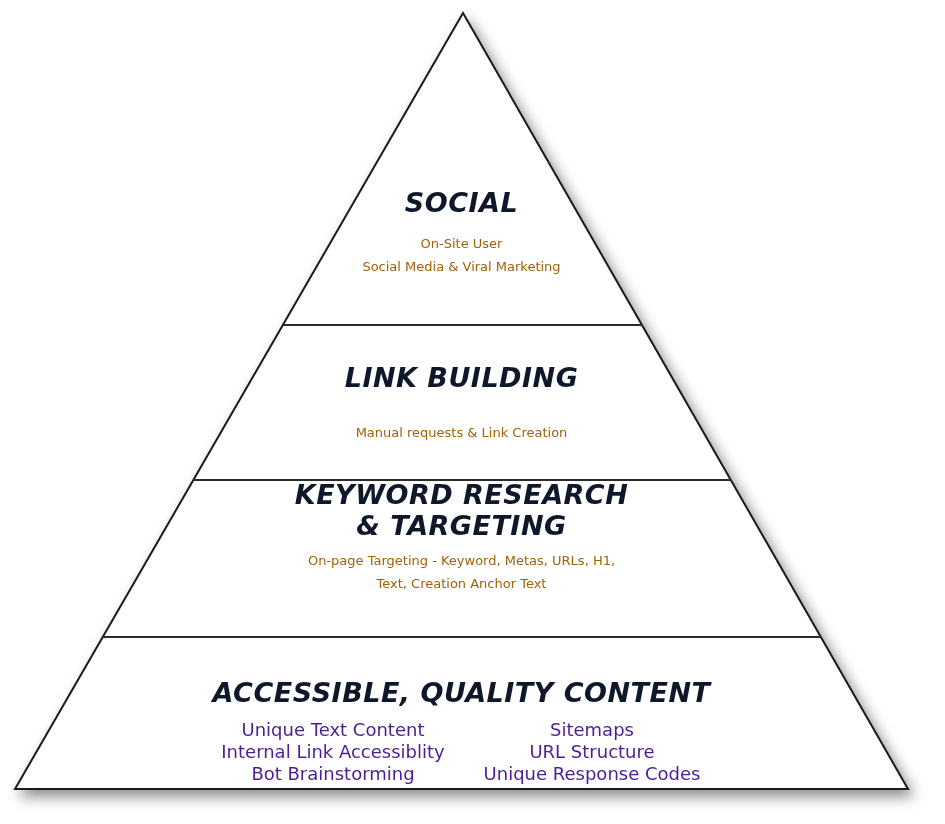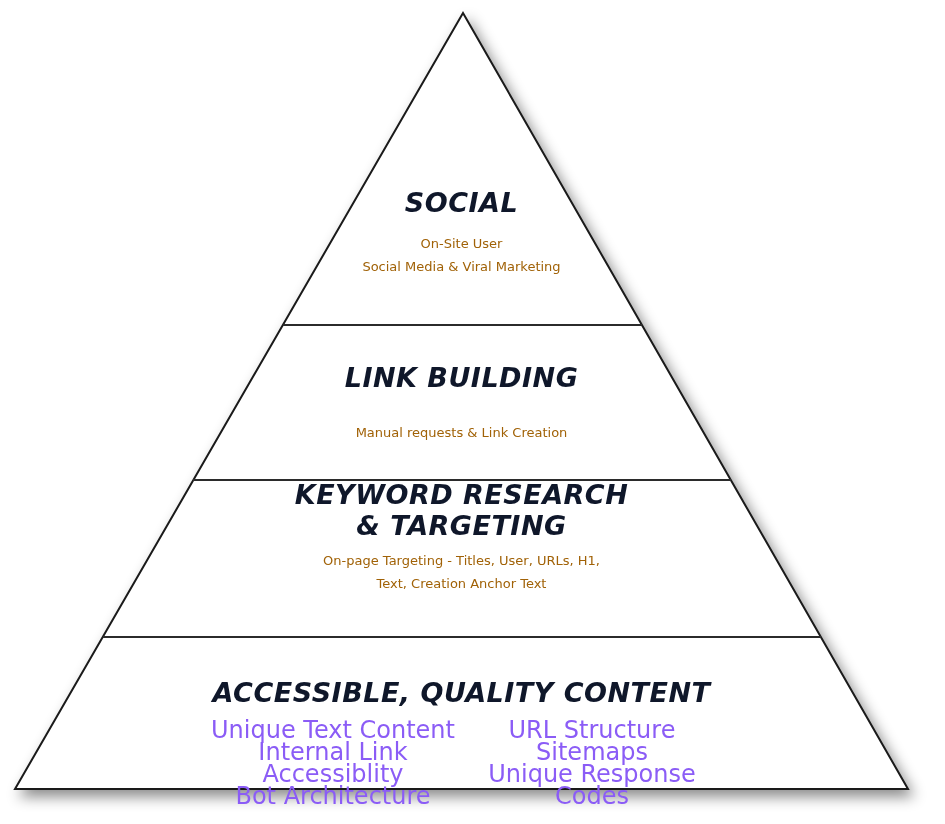--- a/index.html
+++ b/index.html
@@ -55,23 +55,23 @@
   .t1 .tier-sub { margin-top: 14px; }
   .t2 { top: 362px; }
   .t2 .tier-sub { margin-top: 28px; }
   .t3 { top: 479px; }
   .t3 .tier-sub { margin-top: 8px; }
   .t4 { top: 654px; margin-top: 23px; }
   .cols {
     position: relative;
     height: 72px;
     margin-top: 11px;
-    font-size: 24px;
+    font-size: 18px;
     line-height: 22px;
-    color: #8b5cf6;
+    color: #4c1d95;
   }
   .col {
     position: absolute;
     top: 0;
     width: 260px;
     text-align: center;
   }
   .col-left  { left: 203px; }
   .col-right { left: 462px; }
 </style>
@@ -101,34 +101,34 @@
       <div>Manual requests &amp; Link Creation</div>
     </div>
   </div>
 
   <div class="tier t3">
     <div class="tier-title">
       <div>KEYWORD RESEARCH</div>
       <div>&amp; TARGETING</div>
     </div>
     <div class="tier-sub">
-      <div>On-page Targeting - Titles, User, URLs, H1,</div>
+      <div>On-page Targeting - Keyword, Metas, URLs, H1,</div>
       <div>Text, Creation Anchor Text</div>
     </div>
   </div>
 
   <div class="tier t4">
     <div class="tier-title">ACCESSIBLE, QUALITY CONTENT</div>
     <div class="cols">
       <div class="col col-left">
         <div>Unique Text Content</div>
         <div>Internal Link Accessiblity</div>
-        <div>Bot Architecture</div>
+        <div>Bot Brainstorming</div>
       </div>
       <div class="col col-right">
+        <div>Sitemaps</div>
         <div>URL Structure</div>
-        <div>Sitemaps</div>
         <div>Unique Response Codes</div>
       </div>
     </div>
   </div>
 
 </div>
 
 </body></html>

